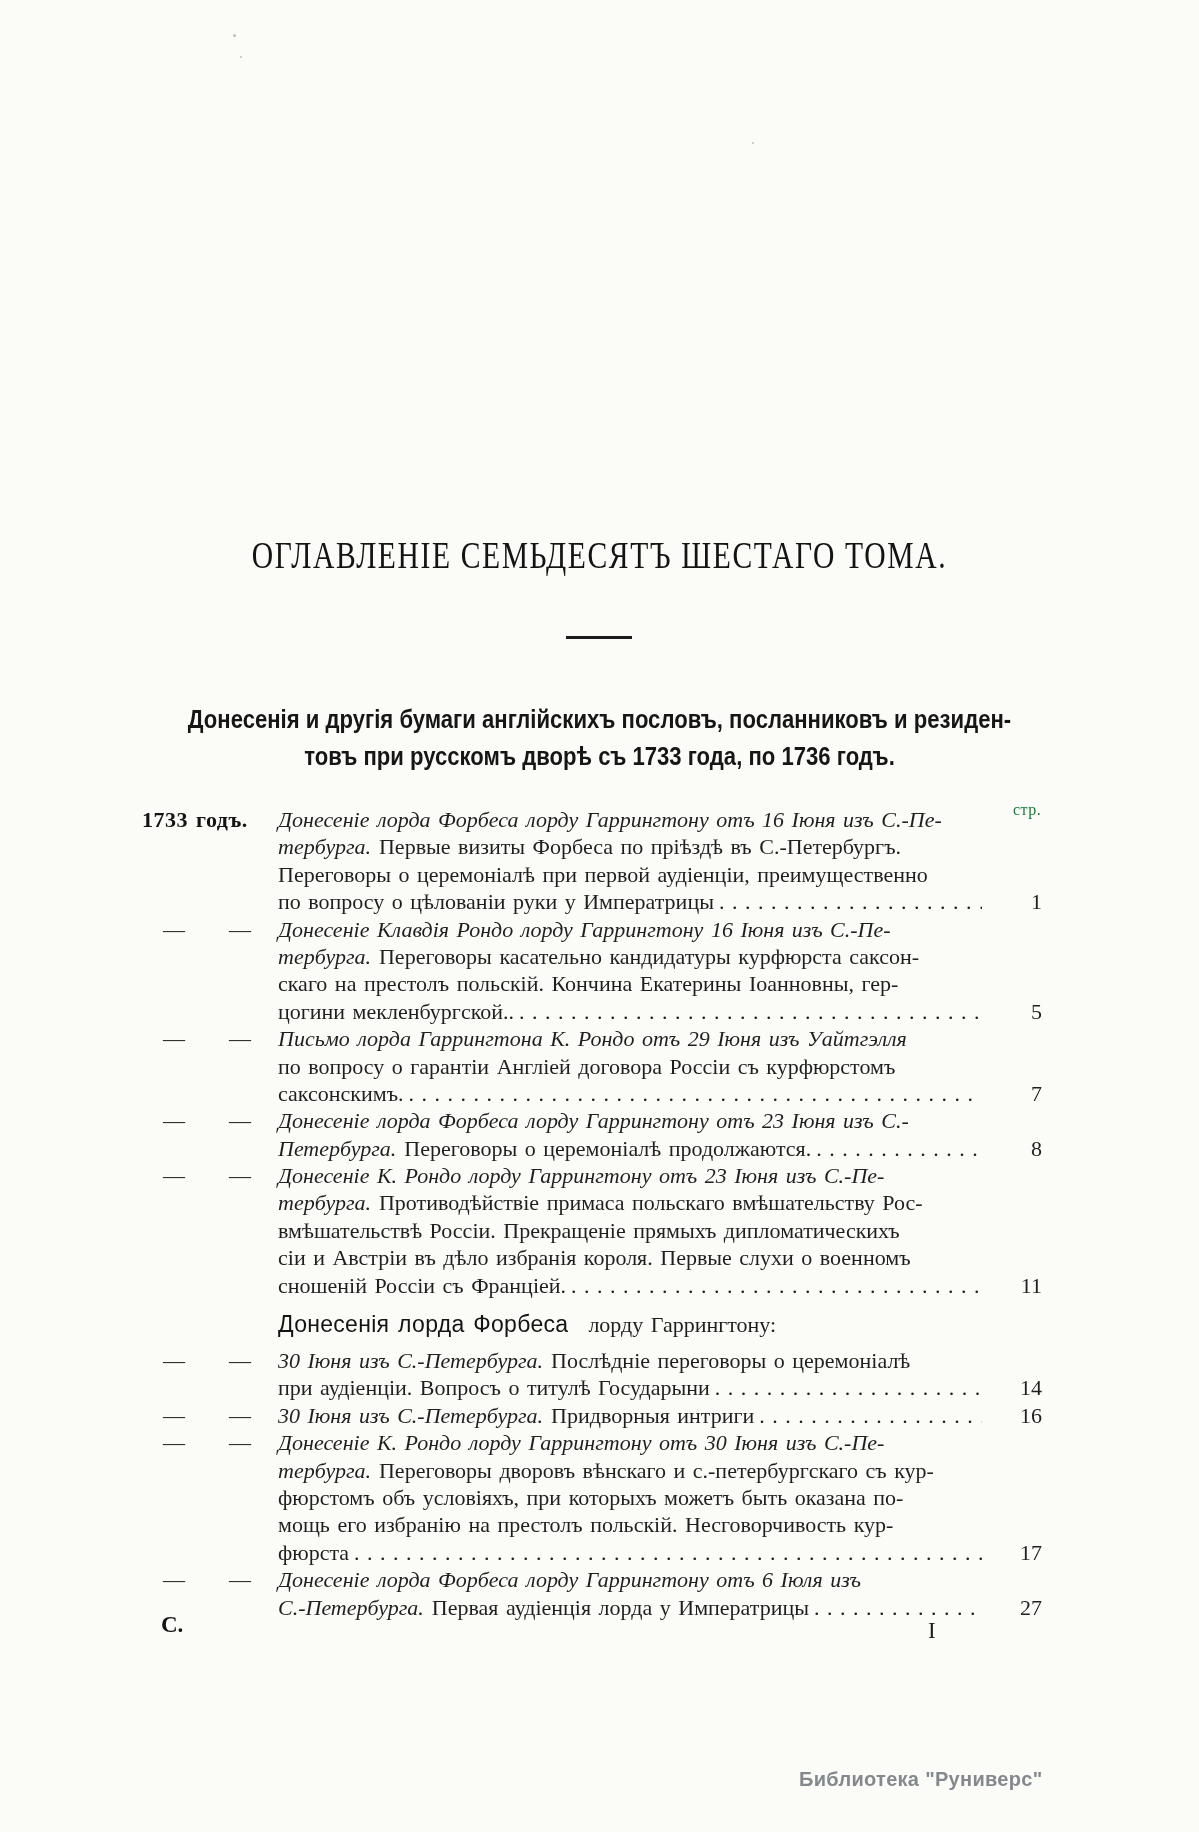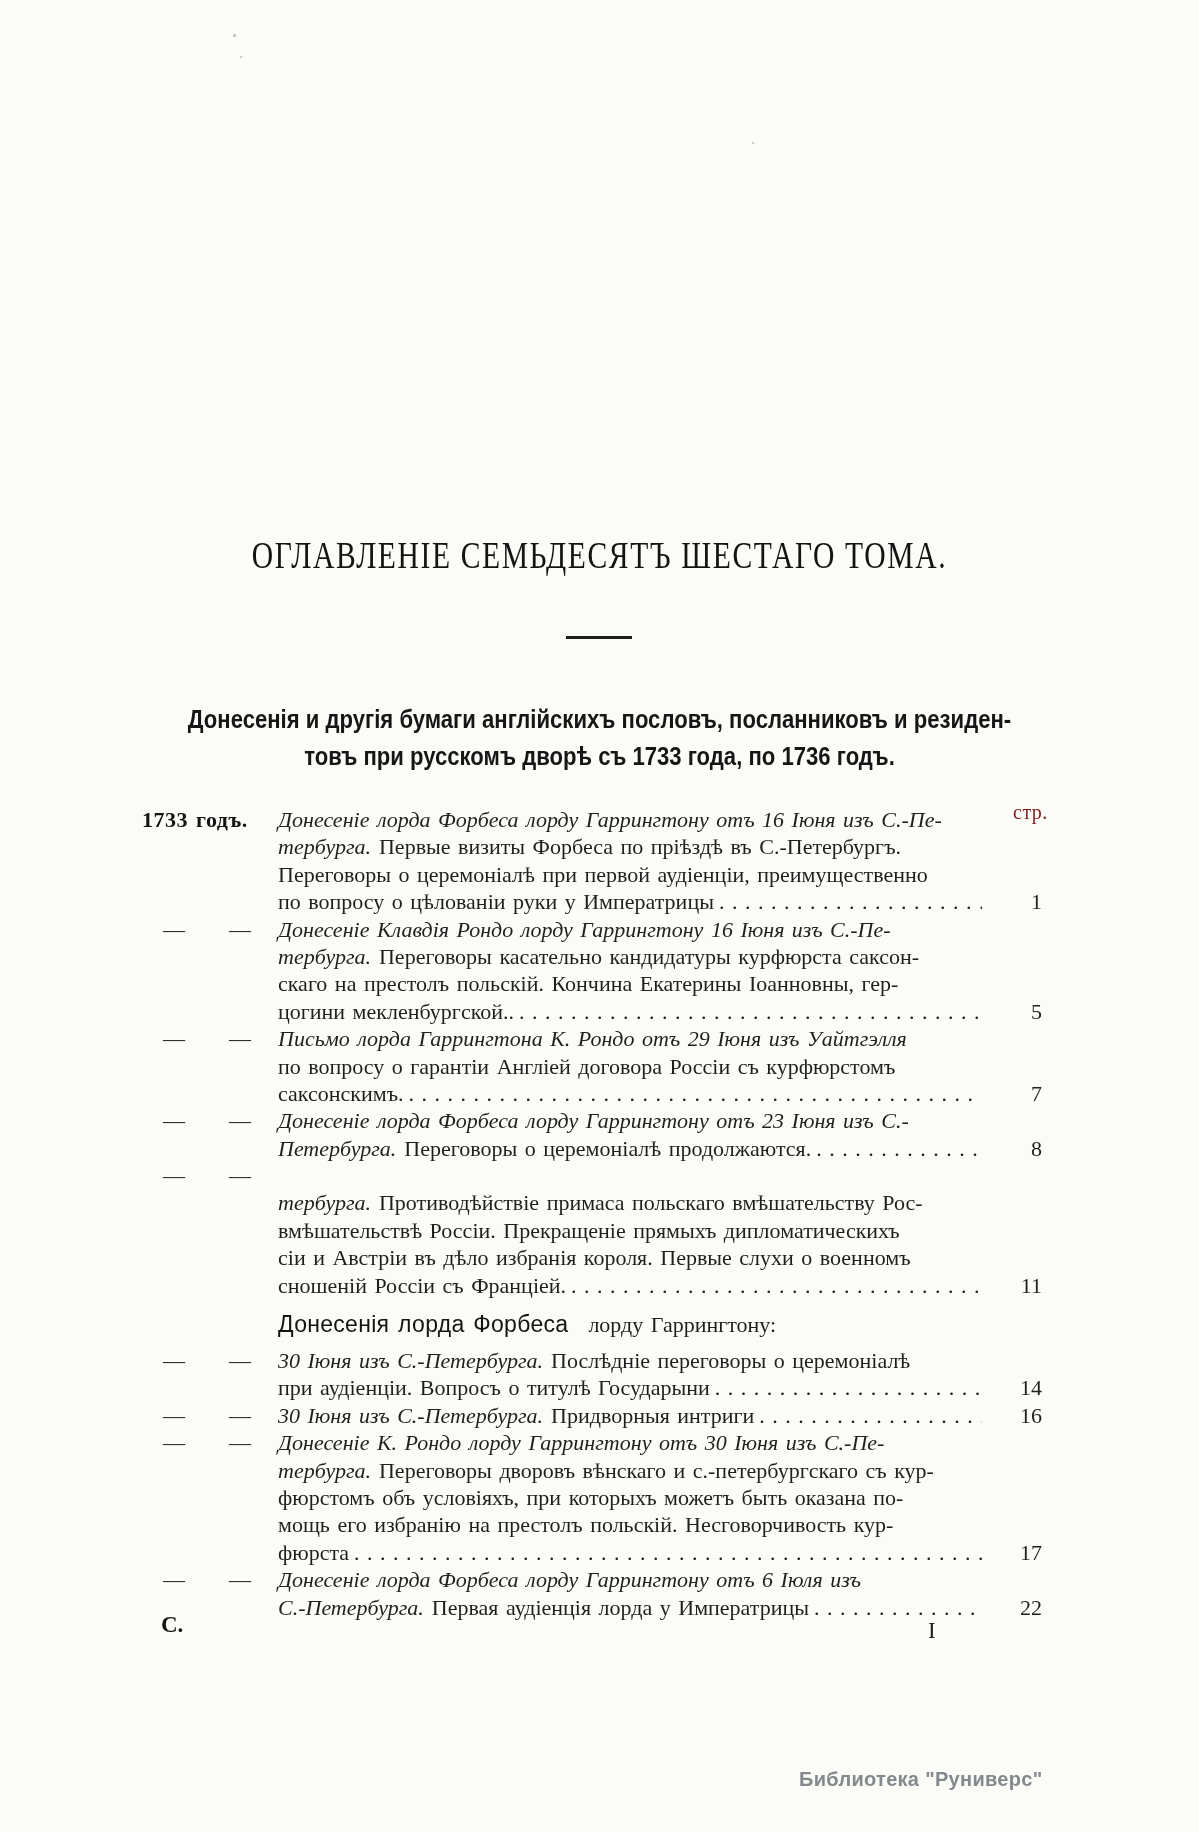--- a/index.html
+++ b/index.html
@@ -38,22 +38,22 @@
                   display:flex; align-items:baseline; }
   .seg-italic { font-style:italic; margin-right:8px; flex:0 0 auto;text-align:right; }
   .seg-regular { flex:0 0 auto; }
   .dot-leader { flex:1 1 auto; overflow:hidden; white-space:nowrap;
                 letter-spacing:7.5px; margin:0 6px 0 5px; }
   .page-number { flex:0 0 auto; min-width:54px; text-align:right; }
   .toc-heading { position:relative; height:34px; line-height:34px; margin:8px 0 6px 278px; }
   .h-bold { font-family:"Liberation Sans","DejaVu Sans",sans-serif;
             font-weight:normal; font-size:23px; letter-spacing:0.3px; color:#141414; }
   .h-regular { margin-left:20px; font-size:22px; }
-  .str-header { position:absolute; left:1013px; top:801px; font-size:20px;
-                letter-spacing:0.5px; color:#7f1d1d; }
+  .str-header { position:absolute; left:1013px; top:801px; font-size:16px;
+                letter-spacing:0.5px; color:#15803d; }
   
   .footer-sig  { position:absolute; left:161px; top:1612px; font-size:23px; font-weight:bold; color:#141414; }
   .footer-roman{ position:absolute; left:928px; top:1618px; font-size:23px; color:#1f1f1f; }
   .watermark   { position:absolute; left:799px; top:1768px;
                  font-family:"Liberation Sans","DejaVu Sans",sans-serif;
                  font-weight:bold; font-size:20px; letter-spacing:0.3px; }
   
   .speck { position:absolute; background:#8a8a82; border-radius:50%; opacity:0.55; }
   .speck1 { left:233px; top:34px;  width:3px; height:3px; }
   .speck2 { left:240px; top:56px;  width:2px; height:2px; }
@@ -167,20 +167,23 @@
           <span class="seg-regular">Переговоры о церемоніалѣ продолжаются.</span>
           <span class="dot-leader">................................................................................................................................................................</span>
           <span class="page-number">8</span>
         </span>
       </div>
       <div class="toc-line">
         <span class="marker marker-dashes">
           <span class="dash">—</span>
           <span class="dash">—</span>
         </span>
+        <span class="line-content">
+          <span class="seg-italic">Донесеніе К. Рондо лорду Гаррингтону отъ 23 Іюня изъ С.-Пе-</span>
+        </span>
       </div>
       <div class="toc-line">
         <span class="line-content">
           <span class="seg-italic">тербурга.</span>
           <span class="seg-regular">Противодѣйствіе примаса польскаго вмѣшательству Рос-</span>
         </span>
       </div>
       <div class="toc-line">
         <span class="line-content">
           <span class="seg-regular">вмѣшательствѣ Россіи. Прекращеніе прямыхъ дипломатическихъ</span>
@@ -267,21 +270,21 @@
         </span>
         <span class="line-content">
           <span class="seg-italic">Донесеніе лорда Форбеса лорду Гаррингтону отъ 6 Іюля изъ</span>
         </span>
       </div>
       <div class="toc-line">
         <span class="line-content">
           <span class="seg-italic">С.-Петербурга.</span>
           <span class="seg-regular">Первая аудіенція лорда у Императрицы</span>
           <span class="dot-leader">................................................................................................................................................................</span>
-          <span class="page-number">22</span>
+          <span class="page-number">27</span>
         </span>
       </div>
     </div>
 
   <div class="footer-sig">С.</div>
   <div class="footer-roman">I</div>
 
   <div class="watermark" style="color: rgb(132, 137, 141);">Библиотека "Руниверс"</div>
 
 </div>

